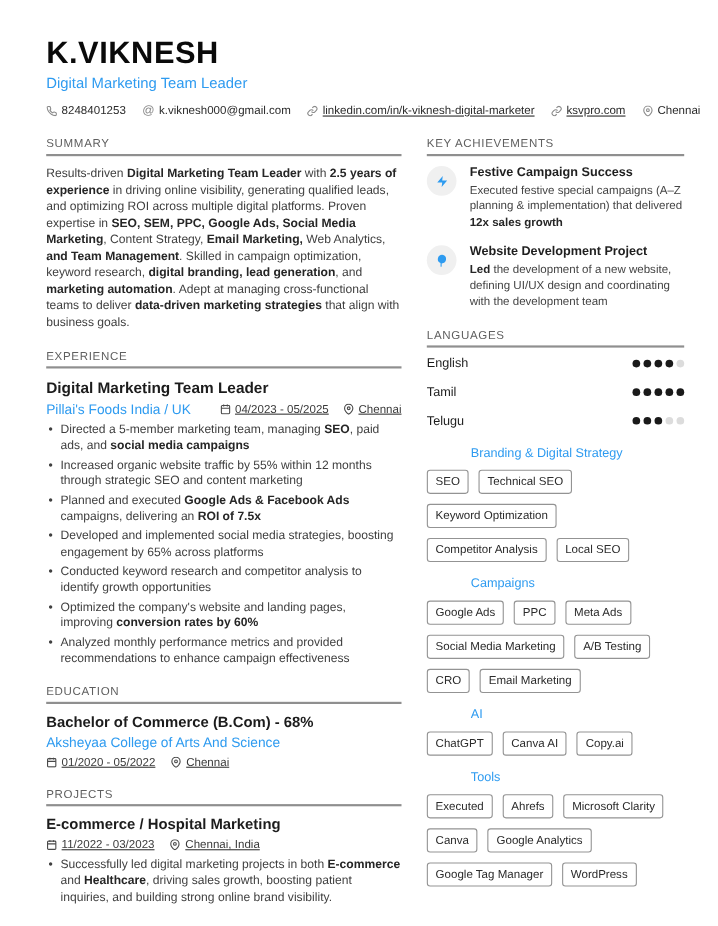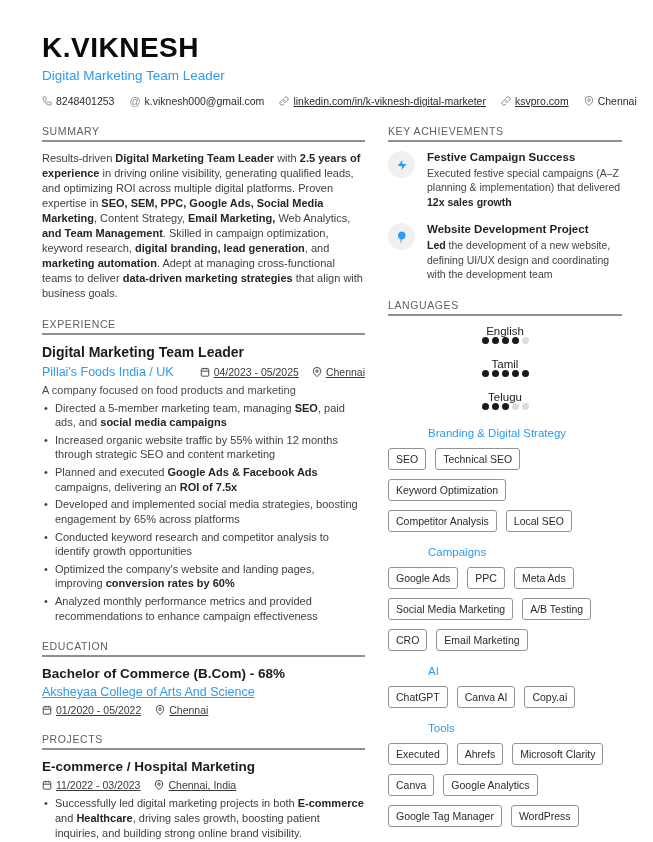--- a/index.html
+++ b/index.html
@@ -27,29 +27,29 @@
   .row-between{display:flex;justify-content:space-between;align-items:center;margin-top:5px;text-align:center;}
   .meta-group{display:flex;gap:13px;}
   .meta{display:flex;align-items:center;gap:4px;font-size:10.5px;color:#3a3a3a;white-space:nowrap;text-decoration:underline;}
   .meta .ic{color:#4a4a4a;display:inline-flex;}
   .job-desc{font-size:11px;color:#4a4a4a;margin-top:5px;}
   ul.bullets{margin:5px 0 0 0;padding:0;list-style:none;}
   ul.bullets li{position:relative;padding-left:13px;font-size:11px;line-height:1.33;margin-bottom:3px;}
   ul.bullets li::before{content:"•";position:absolute;left:2px;top:0;color:#404040;}
   
   .degree{font-size:13.5px;font-weight:bold;color:#1c1c1c;}
-  .school{font-size:12.5px;color:var(--accent);margin-top:4px;text-decoration:underline;}
+  .school{font-size:12.5px;color:var(--accent);margin-top:4px;}
   .meta-row{display:flex;gap:14px;margin-top:5px;}
   
   .iconed{display:flex;gap:12px;margin-bottom:14px;}
   .circle{width:27px;height:27px;border-radius:50%;background:#f0f0f0;flex:none;display:flex;align-items:center;justify-content:center;color:var(--accent);}
   .ach-title{font-size:11.5px;font-weight:bold;color:#1f1f1f;}
   .ach-desc{font-size:10.5px;line-height:1.38;margin-top:3px;color:#444;}
   
-  .lang-row{display:flex;justify-content:space-between;align-items:center;margin-bottom:14px;flex-direction:column;}
+  .lang-row{display:flex;justify-content:space-between;align-items:center;margin-bottom:14px;}
   .lang-name{font-size:11.5px;color:#1c1c1c;}
   .dots{display:flex;gap:3px;}
   .dot{width:7px;height:7px;border-radius:50%;background:#dcdcdc;}
   .dot.filled{background:#1a1a1a;}
   
   .skill-label{font-size:11.5px;color:var(--accent);margin:14px 0 9px 0;padding-left:40px;}
   .skill-label.first{margin-top:2px;}
   .tags{display:flex;flex-wrap:wrap;gap:9px 9px;}
   .tag{border:1px solid #939393;border-radius:3px;padding:4px 7px;font-size:10.5px;color:#2b2b2b;white-space:nowrap;}
   svg{display:block;}
@@ -134,21 +134,20 @@
               <span class="ic">
                   <svg width="10" height="10" viewBox="0 0 24 24" fill="none" stroke="currentColor" stroke-width="2.4">
                     <path d="M21 10c0 7-9 13-9 13s-9-6-9-13a9 9 0 0 1 18 0z"></path>
                     <circle cx="12" cy="10" r="3"></circle>
                   </svg>
                 </span>
               <span>Chennai</span>
             </span>
           </span>
         </div>
-        <div class="job-desc">A company focused on food products and marketing</div>
         <ul class="bullets">
           <li><span>Directed a 5-member marketing team, managing </span><span class="b">SEO</span><span>, paid ads, and </span><span class="b">social media campaigns</span></li>
             <li><span>Increased organic website traffic by 55% within 12 months through strategic SEO and content marketing</span></li>
             <li><span>Planned and executed </span><span class="b">Google Ads &amp; Facebook Ads</span><span> campaigns, delivering an </span><span class="b">ROI of 7.5x</span></li>
             <li><span>Developed and implemented social media strategies, boosting engagement by 65% across platforms</span></li>
             <li><span>Conducted keyword research and competitor analysis to identify growth opportunities</span></li>
             <li><span>Optimized the company's website and landing pages, improving </span><span class="b">conversion rates by 60%</span></li>
             <li><span>Analyzed monthly performance metrics and provided recommendations to enhance campaign effectiveness</span></li>
         </ul>
       </section>

